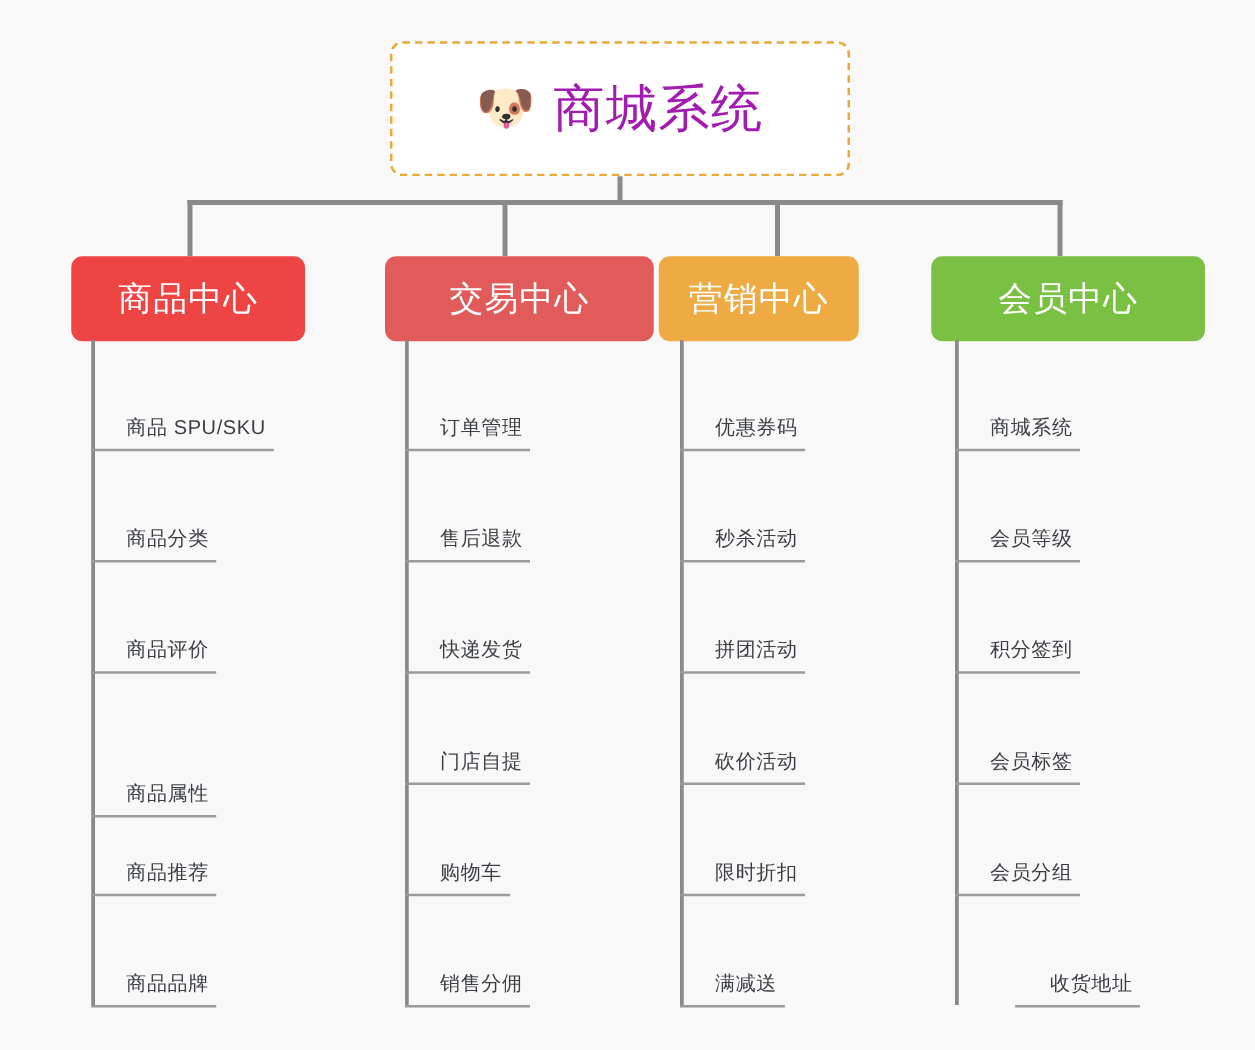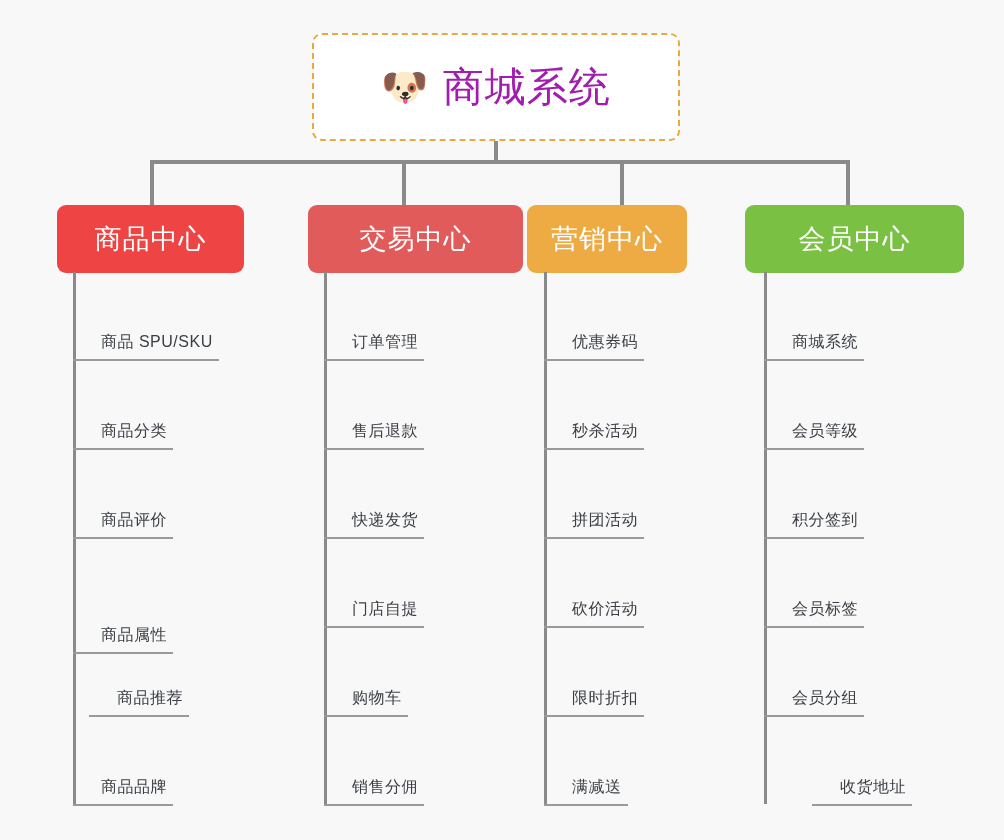--- a/index.html
+++ b/index.html
@@ -141,21 +141,21 @@
     </div>
     <div class="leaf" style="top:89px;">
       <span class="leaf-inner"><span class="leaf-label">商品分类</span></span>
     </div>
     <div class="leaf" style="top:178px;">
       <span class="leaf-inner"><span class="leaf-label">商品评价</span></span>
     </div>
     <div class="leaf" style="top:267px;margin-top:26px;">
       <span class="leaf-inner"><span class="leaf-label">商品属性</span></span>
     </div>
-    <div class="leaf" style="top:356px;padding-left:16px;">
+    <div class="leaf" style="top:356px;">
       <span class="leaf-inner"><span class="leaf-label">商品推荐</span></span>
     </div>
     <div class="leaf" style="top:445px;justify-content:flex-end;">
       <span class="leaf-inner"><span class="leaf-label">商品品牌</span></span>
     </div>
   </div>
 
   <div class="branch" style="left:324px;">
     <div class="trunk" style="height: 532px; background: rgb(138, 138, 138);"></div>
     <div class="leaf" style="top:0px;">

